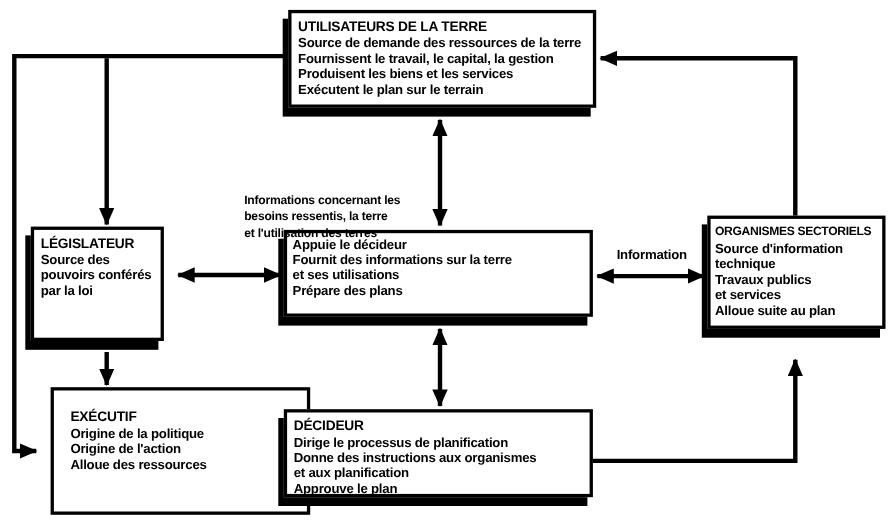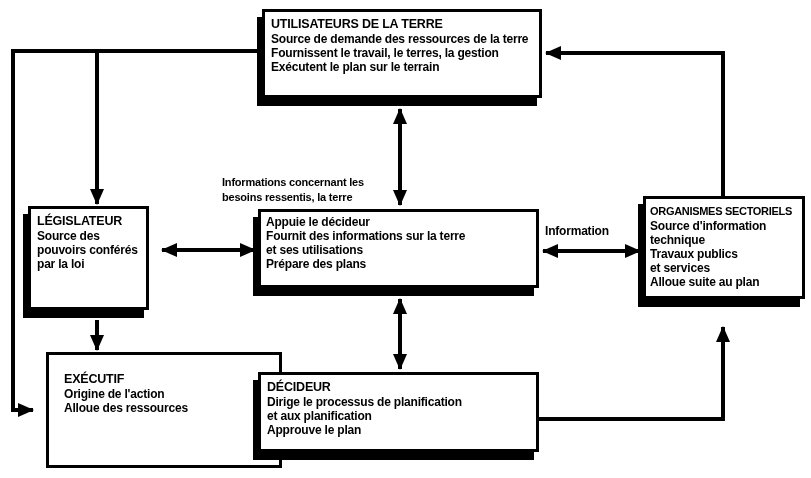--- a/index.html
+++ b/index.html
@@ -20,21 +20,21 @@
   #b-equipe{left:258px;top:209px;width:281px;height:79px;padding:3px 5px;}
   #b-organismes{left:643px;top:196px;width:162px;height:103px;padding:4px 2px 4px 4px;}
   #b-organismes .box-title{font-size:11px;letter-spacing:-0.3px;}
   #b-executif{left:46px;top:352px;width:236px;height:116px;padding:16px 6px 6px 15px;}
   #b-decideur{left:258px;top:372px;width:281px;height:80px;padding:4px 6px;z-index:5;}
   .float-label{
     position:absolute;z-index:4;font-weight:bold;font-size:11px;line-height:15px;
     letter-spacing:-0.2px;white-space:nowrap;
   }
   #lbl-info-left{left:222px;top:130px;margin-top:45px;}
-  #lbl-information{left:545px;top:224px;width:95px;text-align:left;font-size:12px;}
+  #lbl-information{left:545px;top:224px;width:95px;text-align:center;font-size:12px;}
 </style>
 </head>
 <body>
 
 <div class="stage">
 
   <svg class="arrows" width="811" height="478" viewBox="0 0 811 478">
     <defs>
       <marker id="ah" markerUnits="userSpaceOnUse" markerWidth="17" markerHeight="15" refX="15" refY="7" orient="auto-start-reverse">
         <path d="M0,0 L16,7 L0,14 Z" fill="#000"></path>
@@ -47,21 +47,22 @@
     <line x1="400" y1="109" x2="400" y2="205" stroke="#000" stroke-width="4" marker-start="url(#ah)" marker-end="url(#ah)"></line>
     <line x1="400" y1="299" x2="400" y2="369" stroke="#000" stroke-width="4" marker-start="url(#ah)" marker-end="url(#ah)"></line>
     <line x1="543" y1="251" x2="640" y2="251" stroke="#000" stroke-width="4" marker-start="url(#ah)" marker-end="url(#ah)"></line>
     <polyline points="723,211 723,53 546,53" fill="none" stroke="#000" stroke-width="4" marker-end="url(#ah)"></polyline>
     <polyline points="539,419 723,419 723,327" fill="none" stroke="#000" stroke-width="4" marker-end="url(#ah)"></polyline>
   </svg>
 
   <div class="box" id="b-utilisateurs">
     <div class="box-title">UTILISATEURS DE LA TERRE</div>
     <div class="box-line">Source de demande des ressources de la terre</div>
-    <div class="box-line">Fournissent le travail, le terres, la gestion</div>
+    <div class="box-line">Fournissent le travail, le capital, la gestion</div>
+    <div class="box-line">Produisent les biens et les services</div>
     <div class="box-line">Exécutent le plan sur le terrain</div>
   </div>
 
   <div class="box" id="b-legislateur">
     <div class="box-title">LÉGISLATEUR</div>
     <div class="box-line">Source des</div>
     <div class="box-line">pouvoirs conférés</div>
     <div class="box-line">par la loi</div>
   </div>
 
@@ -76,31 +77,34 @@
     <div class="box-title">ORGANISMES SECTORIELS</div>
     <div class="box-line">Source d'information</div>
     <div class="box-line">technique</div>
     <div class="box-line">Travaux publics</div>
     <div class="box-line">et services</div>
     <div class="box-line">Alloue suite au plan</div>
   </div>
 
   <div class="box no-shadow" id="b-executif">
     <div class="box-title">EXÉCUTIF</div>
+    <div class="box-line">Origine de la politique</div>
     <div class="box-line">Origine de l'action</div>
     <div class="box-line">Alloue des ressources</div>
   </div>
 
   <div class="box" id="b-decideur">
     <div class="box-title">DÉCIDEUR</div>
     <div class="box-line">Dirige le processus de planification</div>
+    <div class="box-line">Donne des instructions aux organismes</div>
     <div class="box-line">et aux planification</div>
     <div class="box-line">Approuve le plan</div>
   </div>
 
   <div class="float-label" id="lbl-info-left">
     <div>Informations concernant les</div>
     <div>besoins ressentis, la terre</div>
+    <div>et l'utilisation des terres</div>
   </div>
 
   <div class="float-label" id="lbl-information">Information</div>
 
 </div>
 
 </body></html>

